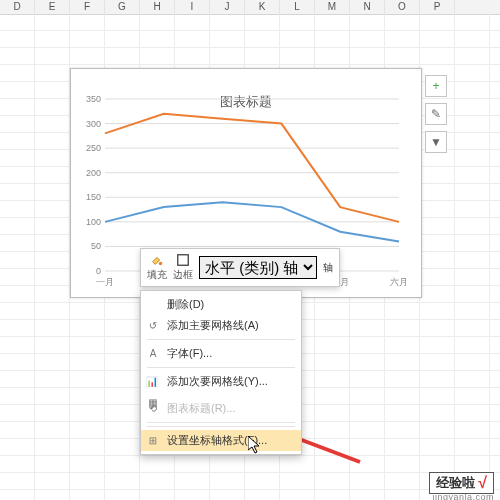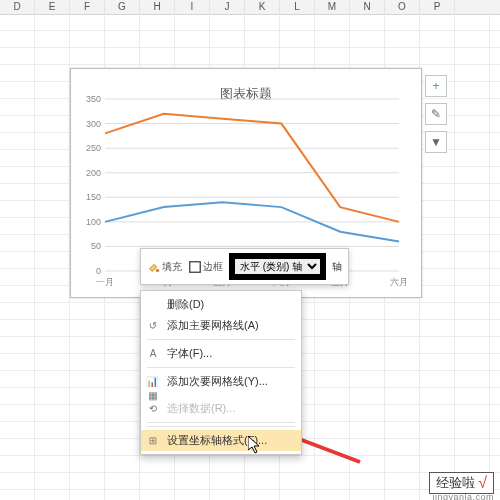--- a/index.html
+++ b/index.html
@@ -4,38 +4,38 @@
 <style>
 html,body{margin:0;padding:0;font-family:"Microsoft YaHei",sans-serif;font-size:11px;color:#333;background:#fff}
 .wrap{width:500px;height:500px;position:relative;overflow:hidden}
 .grid{position:absolute;left:0;top:14px;right:0;bottom:0}
 .colhdr{position:absolute;top:0;left:0;right:0;height:14px;background:#f3f3f3;border-bottom:1px solid #d4d4d4;display:flex}
 .colhdr div{flex:0 0 34px;text-align:center;color:#555;font-size:10px;line-height:14px;border-right:1px solid #e3e3e3}
 .cells{position:absolute;left:0;top:0;right:0;bottom:0}
 .cells .row{height:16px;border-bottom:1px solid #ececec;display:flex}
 .cells .row div{flex:0 0 34px;border-right:1px solid #ececec}
 .chart{position:absolute;left:70px;top:68px;width:350px;height:228px;background:#fff;border:1px solid #bdbdbd;box-shadow:0 0 3px rgba(0,0,0,.15)}
-.chart-title{text-align:center;font-size:13px;margin-top:16px;color:#595959}
+.chart-title{text-align:center;font-size:13px;margin-top:24px;color:#595959}
 .plot{position:absolute;left:34px;top:30px;right:22px;bottom:26px}
 .side-btns{position:absolute;right:-26px;top:6px;display:flex;flex-direction:column;gap:6px}
 .sbtn{width:20px;height:20px;border:1px solid #c4c4c4;background:#fff;display:flex;align-items:center;justify-content:center;font-size:12px;color:#666}
 .mini-toolbar{position:absolute;left:140px;top:248px;background:#fff;border:1px solid #c8c8c8;box-shadow:0 2px 6px rgba(0,0,0,.2);padding:4px 6px;display:flex;align-items:center;gap:6px;font-size:10px;z-index:5}
-.mini-toolbar .mb{display:flex;flex-direction:row;align-items:center;gap:1px;color:#555}
+.mini-toolbar .mb{display:flex;flex-direction:column;align-items:center;gap:1px;color:#555}
 .mini-toolbar .ic{width:14px;height:14px}
-.mini-toolbar select{font-size:10px;border:6px solid #000000;padding:1px}
+.mini-toolbar select{font-size:15px;border:1px solid #000000;padding:1px}
 .ctx{position:absolute;left:140px;top:290px;width:160px;background:#fff;border:1px solid #c8c8c8;box-shadow:0 3px 8px rgba(0,0,0,.25);z-index:5;padding:3px 0}
-.ctx .mi{display:flex;align-items:center;padding:3px 10px 3px 26px;position:relative;color:#333;font-size:11px}
+.ctx .mi{display:flex;padding:3px 10px 3px 26px;position:relative;color:#333;font-size:11px}
 .ctx .mi.disabled{color:#b8b8b8}
 .ctx .mi.hover{background:#fde6b0}
 .ctx .sep{height:1px;background:#e3e3e3;margin:3px 6px}
 .ctx .mic{position:absolute;left:5px;width:14px;height:14px;display:flex;align-items:center;justify-content:center;font-size:10px;color:#777}
 .cursor{position:absolute;left:248px;top:436px;z-index:6}
 .arrow-red{position:absolute;left:260px;top:420px;z-index:4}
 .watermark{position:absolute;right:6px;bottom:6px;display:flex;align-items:center;gap:4px;font-size:11px;z-index:7}
-.wm-box{background:#fff;border:1px solid #555;padding:1px 6px;display:flex;align-items:center;gap:3px;font-weight:400;font-size:13px}
+.wm-box{background:#fff;border:1px solid #555;padding:1px 6px;display:flex;align-items:center;gap:3px;font-weight:700;font-size:13px}
 .wm-box .red{color:#e53935;font-size:16px}
 .wm-url{position:absolute;right:6px;bottom:-2px;font-size:9px;color:#888;letter-spacing:.5px}
 </style>
 </head>
 <body>
 
 <div class="wrap">
   <div class="colhdr">
       <div>D</div>
       <div>E</div>
@@ -618,21 +618,21 @@
     <div class="sep"></div>
     <div class="mi">
         <span class="mic">📊</span>
         <span>添加次要网格线(Y)...</span>
       </div>
     <div class="mi">
         <span class="mic">▦</span>
       </div>
     <div class="mi disabled">
         <span class="mic">⟲</span>
-        <span>选择数据(R)...</span>
+        <span>图表标题(R)...</span>
       </div>
     <div class="sep"></div>
     <div class="sep"></div>
     <div class="mi hover">
         <span class="mic">⊞</span>
         <span>设置坐标轴格式(F)...</span>
       </div>
   </div>
 
   <svg class="cursor" width="16" height="20" viewBox="0 0 16 20">

